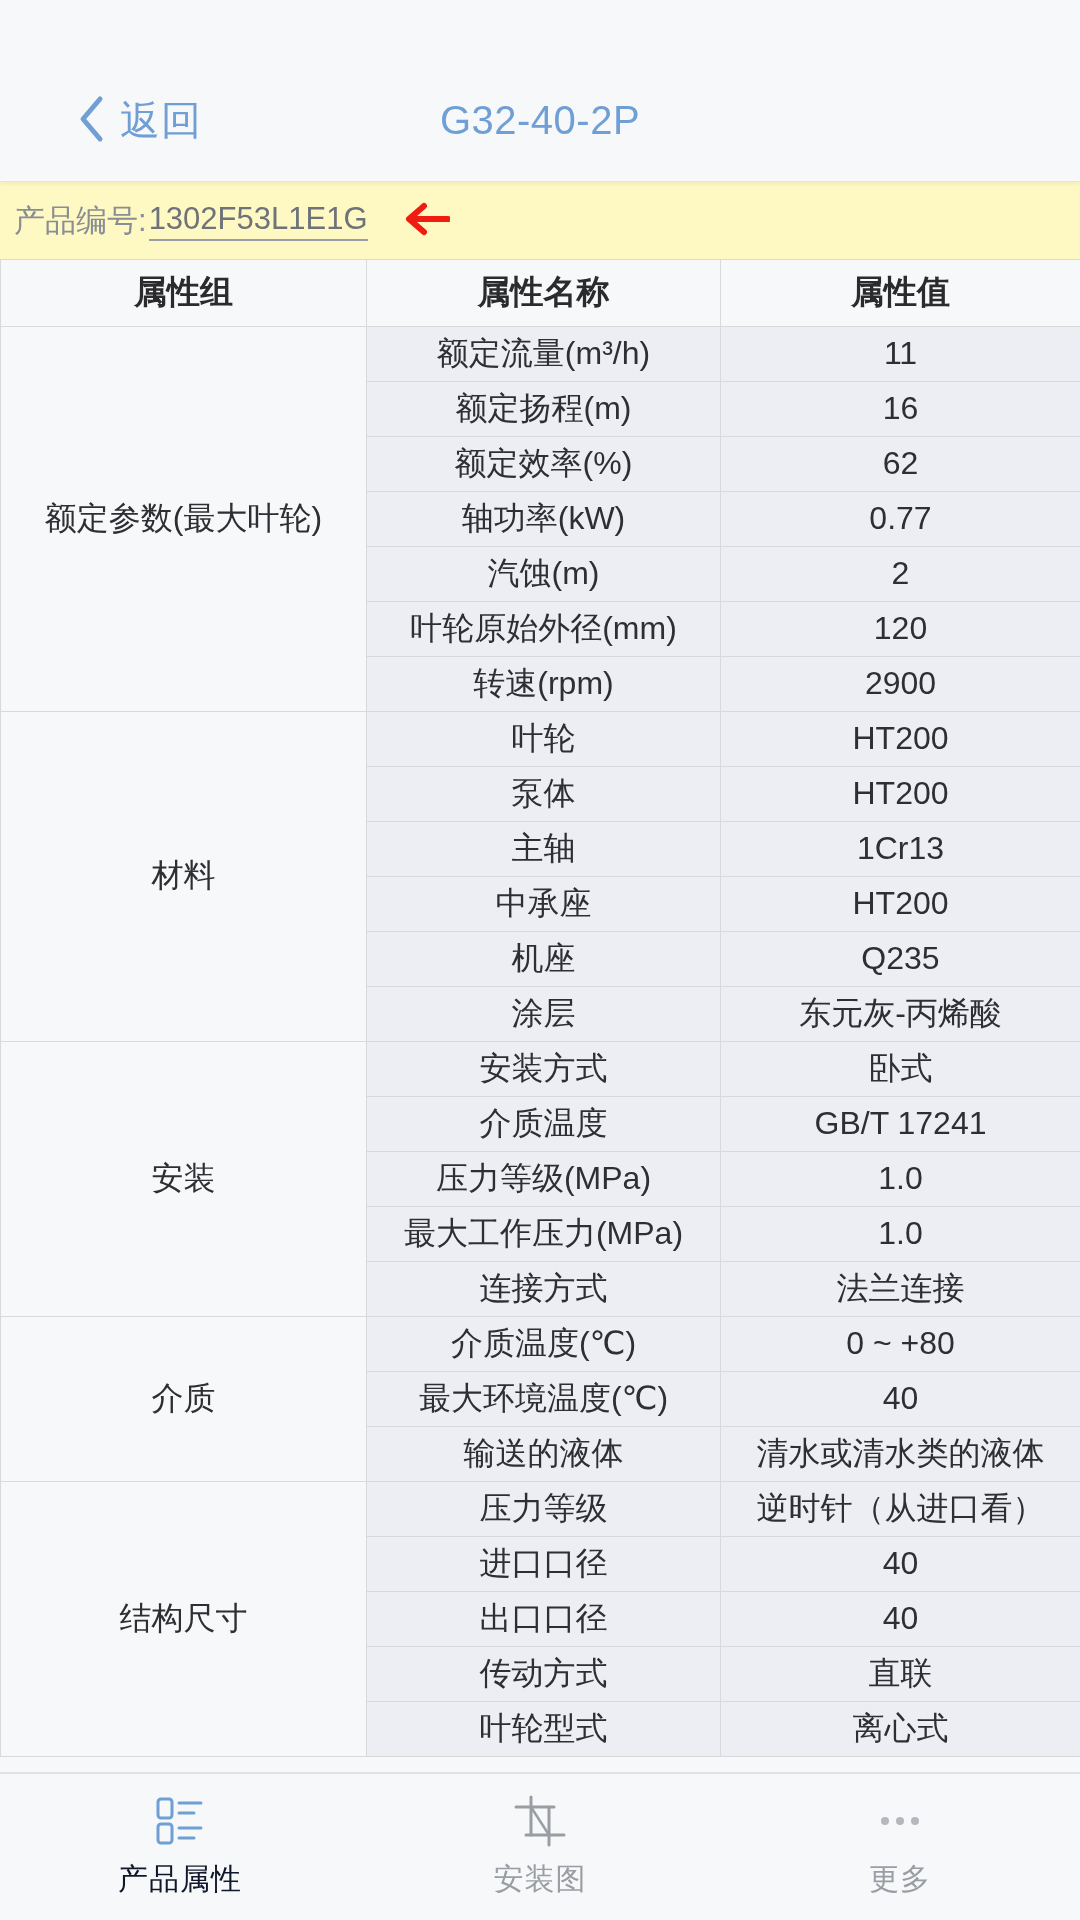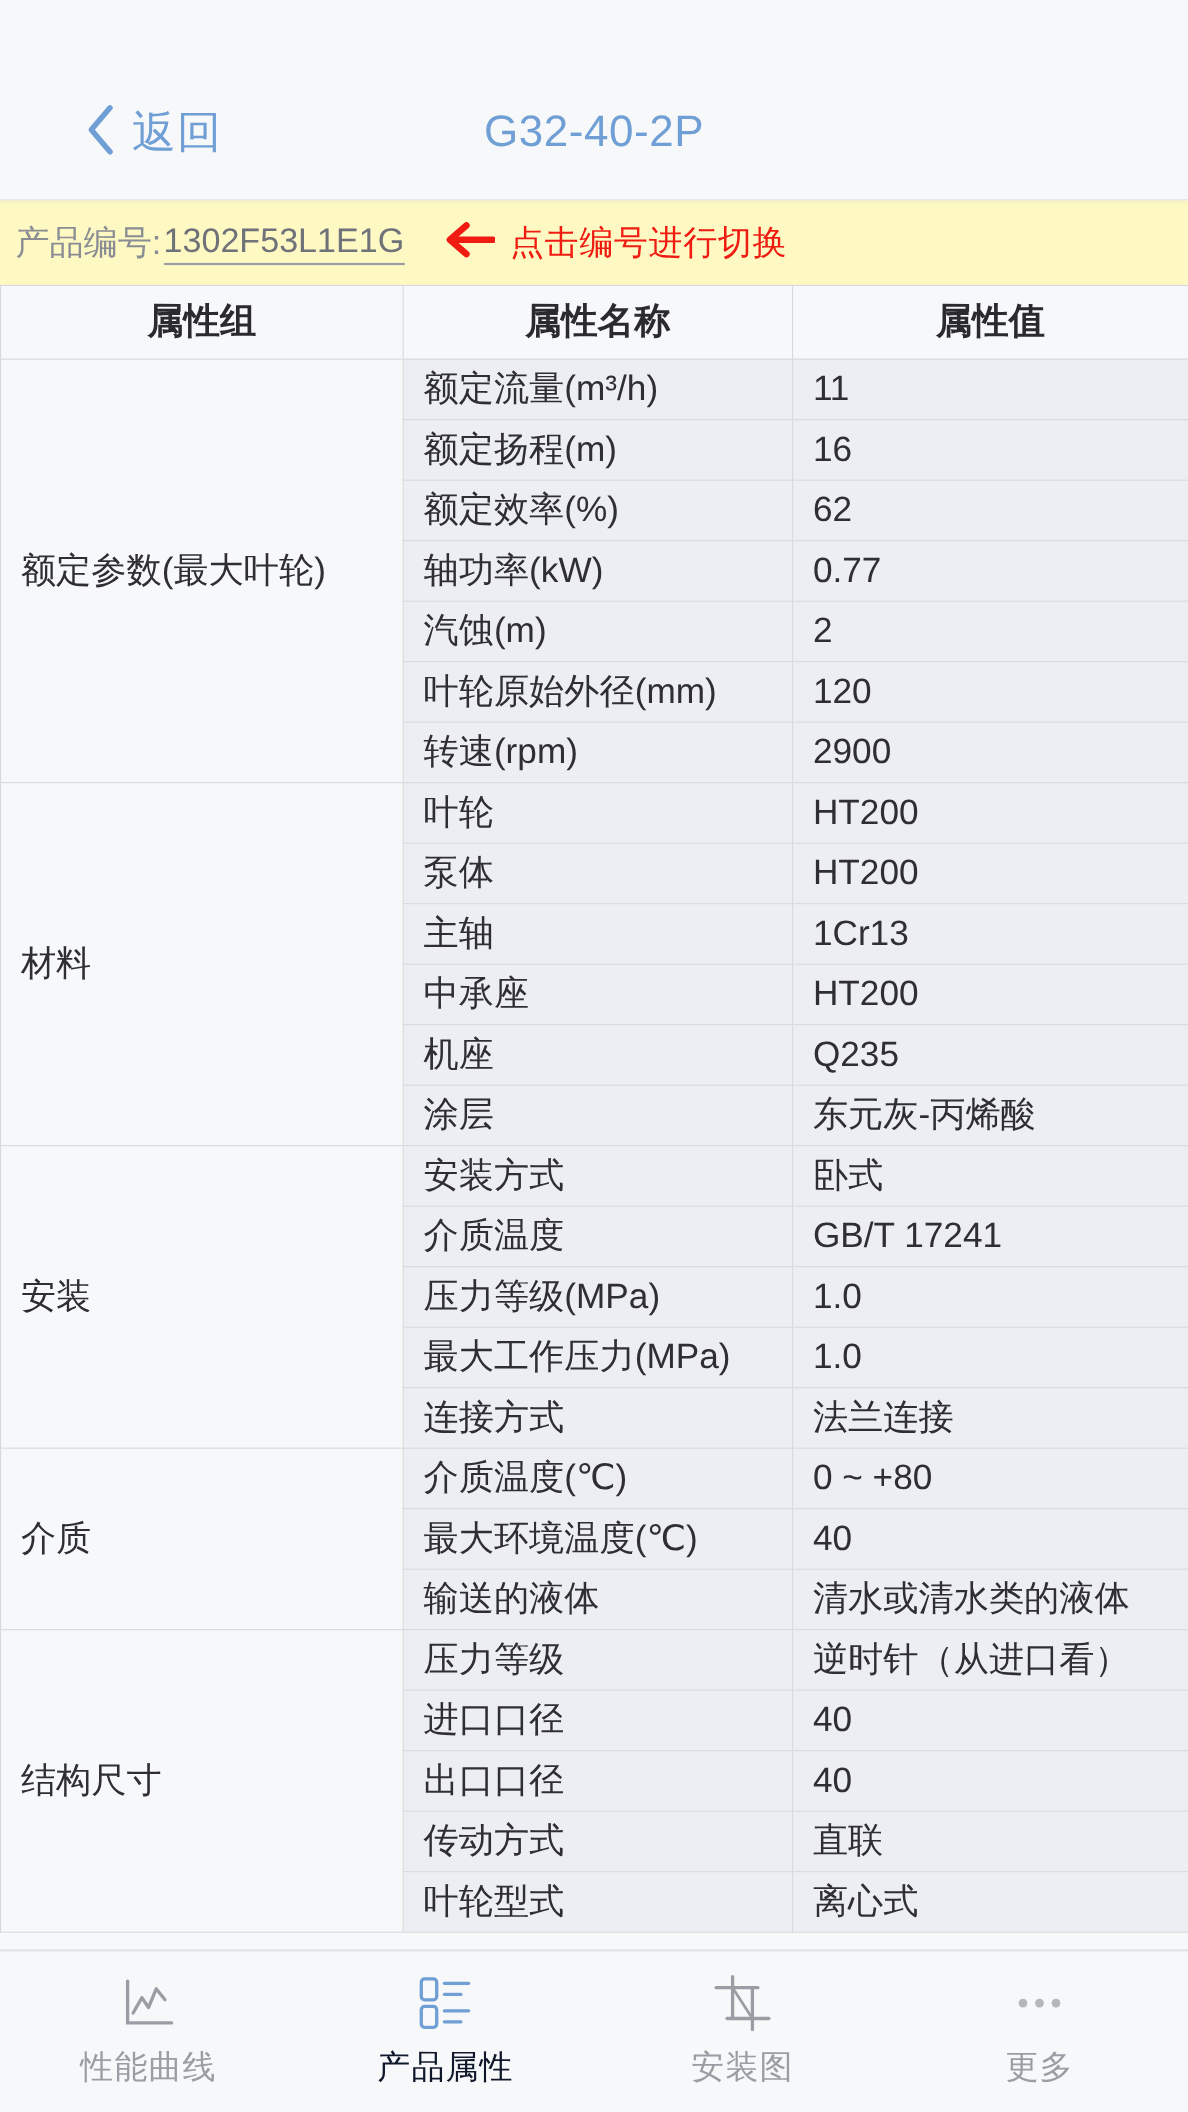--- a/index.html
+++ b/index.html
@@ -64,24 +64,25 @@
 
   .attr-table th {
     background: #f7f8f9;
     font-size: 33px; font-weight: bold; color:#2b2b2e;
     height: 66px; text-align: center;
     border: 1px solid #d7d9dc;
     border-top: none;
   }
   .attr-table td {
     border: 1px solid #d7d9dc;
+    text-align: center;
     font-size: 32px;
     color: #2f2f33;
     height: 55px;
-    padding: 0 18px;
+    padding: 0 6px;
   }
   .attr-table td.group-cell {
     background: #f7f8f9;
     vertical-align: middle;
     font-size: 32px;
     color: #2f2f33;
   }
   .attr-table td.name-cell { background: #eceef4; }
   .attr-table td.value-cell { background: #eceef4; }
 
@@ -125,21 +126,20 @@
   <div class="prodbar">
     <span class="prod-label">产品编号:</span>
     <span class="prod-value">1302F53L1E1G</span>
     <span class="hint-wrap">
       <span>
         <svg width="46" height="34" viewBox="0 0 46 34" fill="none">
           <path d="M44 17 L8 17" stroke="#f01c12" stroke-width="6" stroke-linecap="round"></path>
           <path d="M20 4 L5 17 L20 30" stroke="#f01c12" stroke-width="6" stroke-linecap="round" stroke-linejoin="round" fill="none"></path>
         </svg>
       </span>
-      <span class="hint-text">点击编号进行切换</span>
     </span>
   </div>
 
   <div class="table-wrap">
     <table class="attr-table">
       <colgroup>
           <col class="c1">
           <col class="c2">
           <col class="c3">
         </colgroup>
@@ -259,29 +259,20 @@
           <tr>
             <td class="name-cell">叶轮型式</td>
             <td class="value-cell">离心式</td>
           </tr>
         </tbody>
     </table>
   </div>
 
   <div class="tabbar">
 
-    <div class="tab">
-      <span class="tab-icon">
-        <svg width="50" height="50" viewBox="0 0 50 50" fill="none">
-          <path d="M6 5 L6 43 L46 43" stroke="#9a9da3" stroke-width="3" stroke-linecap="round"></path>
-          <path d="M11 34 L19 20 L25 29 L32 12 L40 22" stroke="#9a9da3" stroke-width="3" stroke-linecap="round" stroke-linejoin="round" fill="none"></path>
-        </svg>
-      </span>
-      <span class="tab-label">性能曲线</span>
-    </div>
 
     <div class="tab active">
       <span class="tab-icon">
         <svg width="52" height="52" viewBox="0 0 52 52" fill="none">
           <rect x="4" y="4" width="14" height="19" rx="3" stroke="#6f9fd4" stroke-width="3"></rect>
           <rect x="4" y="29" width="14" height="19" rx="3" stroke="#6f9fd4" stroke-width="3"></rect>
           <path d="M25 8 H47" stroke="#6f9fd4" stroke-width="3" stroke-linecap="round"></path>
           <path d="M25 18 H40" stroke="#6f9fd4" stroke-width="3" stroke-linecap="round"></path>
           <path d="M25 33 H47" stroke="#6f9fd4" stroke-width="3" stroke-linecap="round"></path>
           <path d="M25 43 H40" stroke="#6f9fd4" stroke-width="3" stroke-linecap="round"></path>

